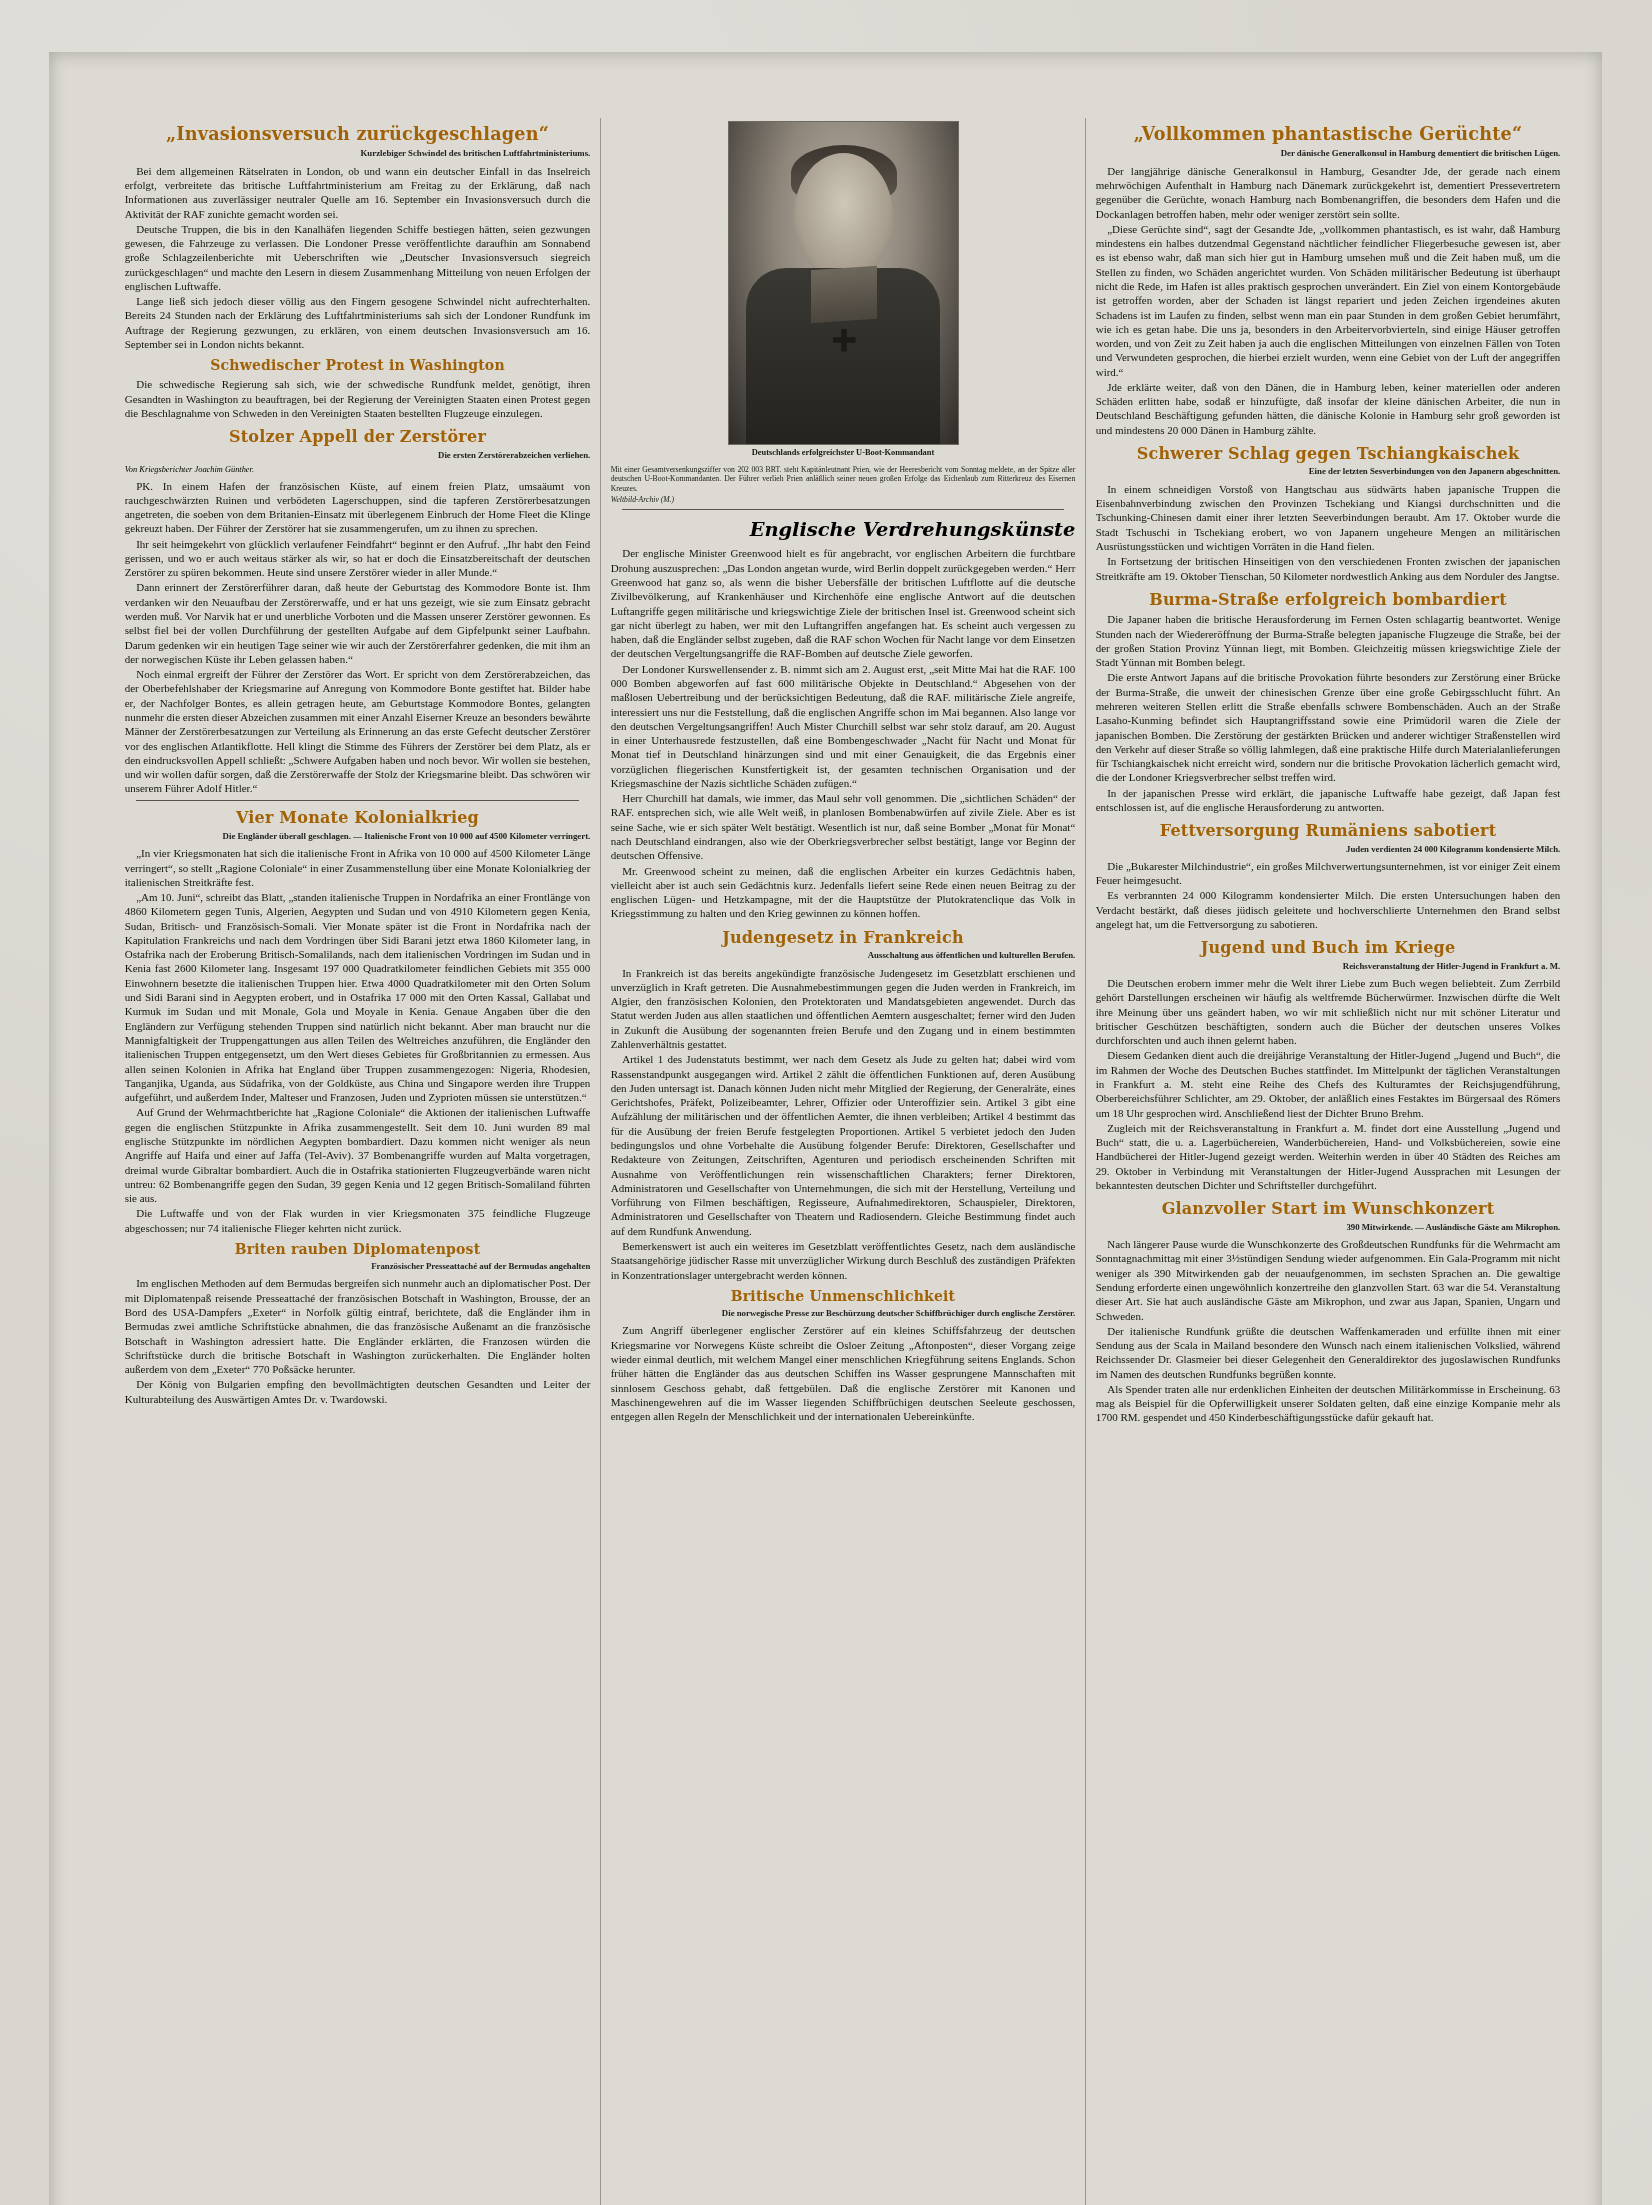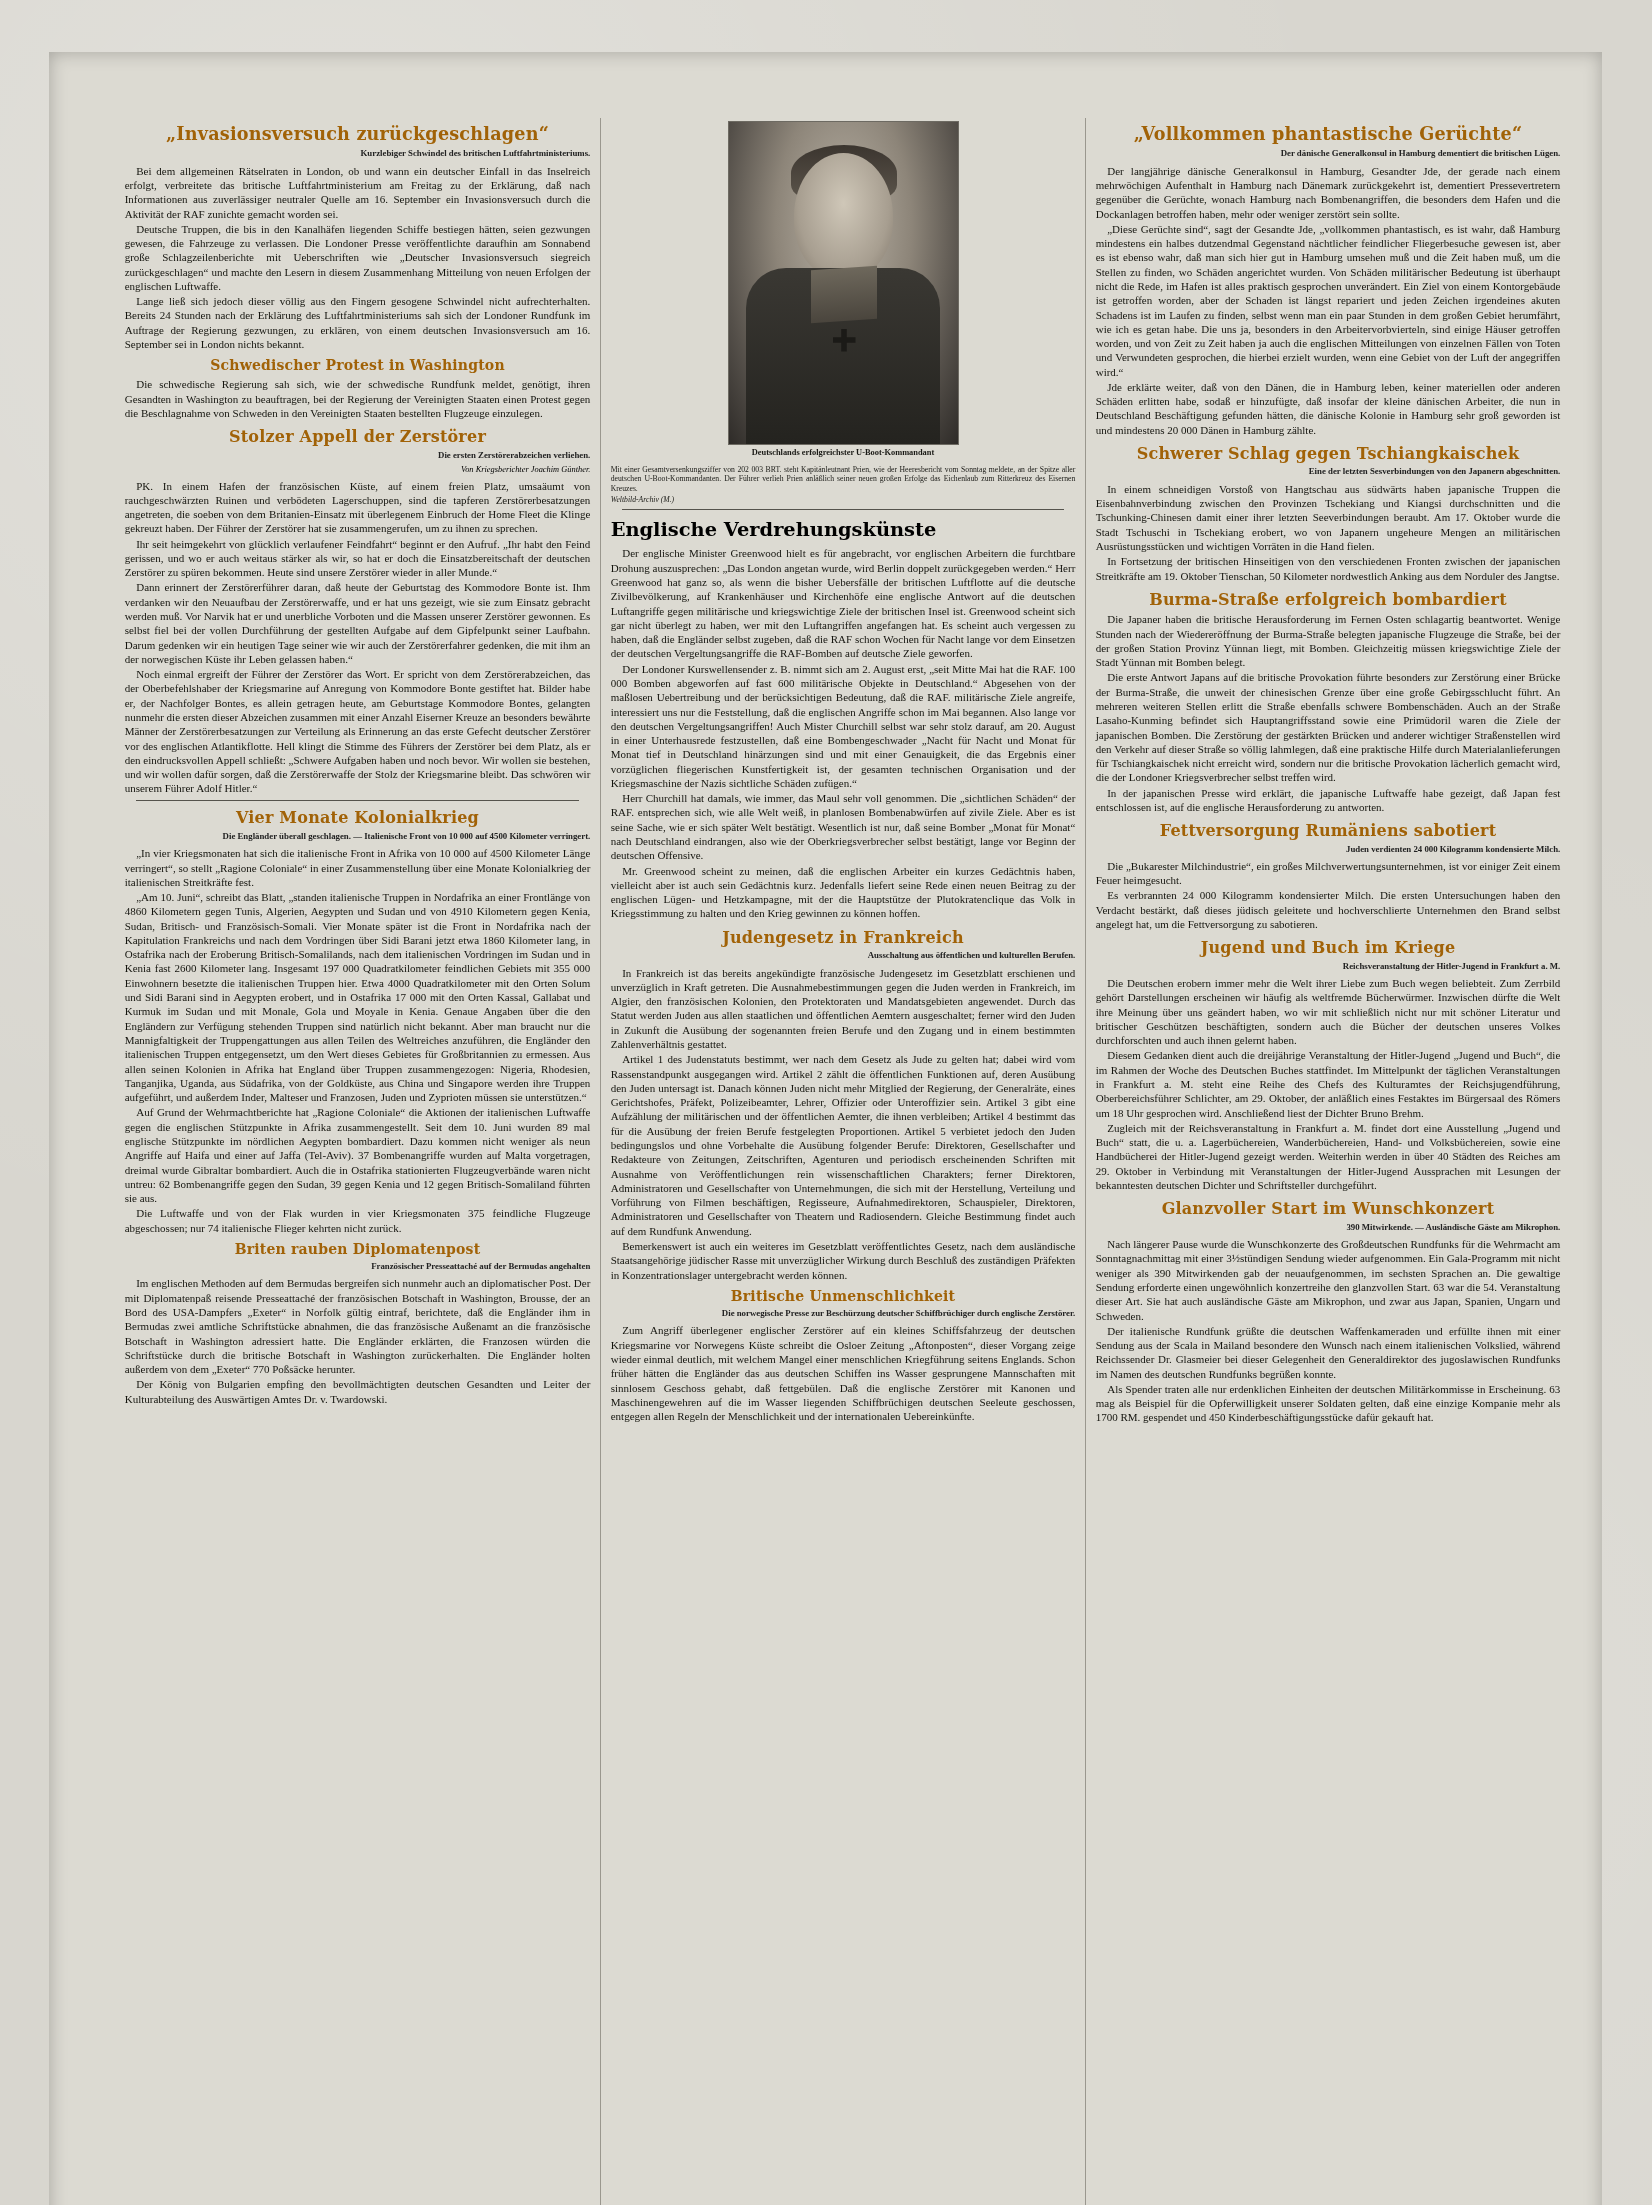--- a/index.html
+++ b/index.html
@@ -36,30 +36,31 @@
     text-align:center;
     line-height:1.12;
     color:#a16207;
     letter-spacing:0.2px;
   }
   .hl-xl{font-size:17.6px;margin:6.2px 0 4.4px;}
   .hl-l{font-size:16px;margin:8px 0 3.5px;}
   .hl-m{font-size:14px;margin:7px 0 3.5px;}
   .hl-script{
     font-family:"DejaVu Serif", serif;
+    font-style:italic;
     font-weight:bold;
     font-size:19.4px;
-    text-align:left;
+    text-align:right;
     margin:8px 0 5.3px;
   }
   .sub{
     font-size:8.8px;text-align:right;font-weight:bold;
     line-height:1.25;margin:1.8px 0 4.4px;color:#222;
   }
-  .byline{font-size:8.4px;text-align:right;font-style:italic;margin:0.9px 0 4.4px;}
+  .byline{font-size:8.4px;text-align:left;font-style:italic;margin:0.9px 0 4.4px;}
   .body{
     font-size:11px;
     line-height:1.30;
     text-align:justify;
     color:#15150f;
     hyphens:auto;
     -webkit-hyphens:auto;
   }
   .body p{margin:0 0 0.9px;text-indent:11.5px;}
   .rule{

